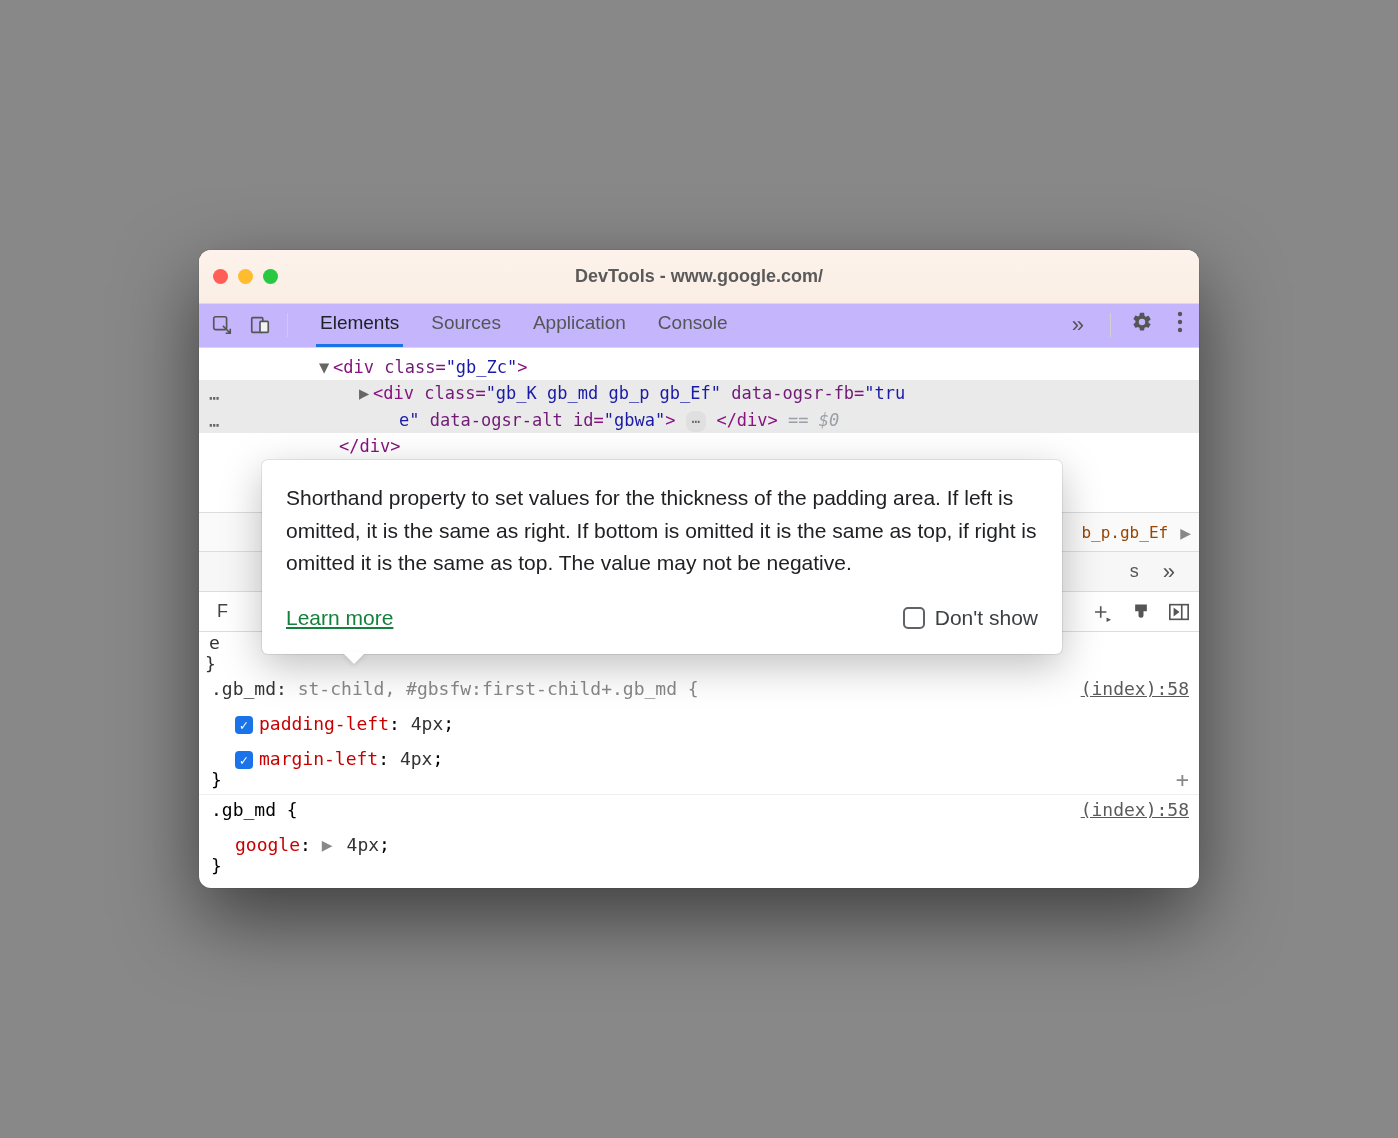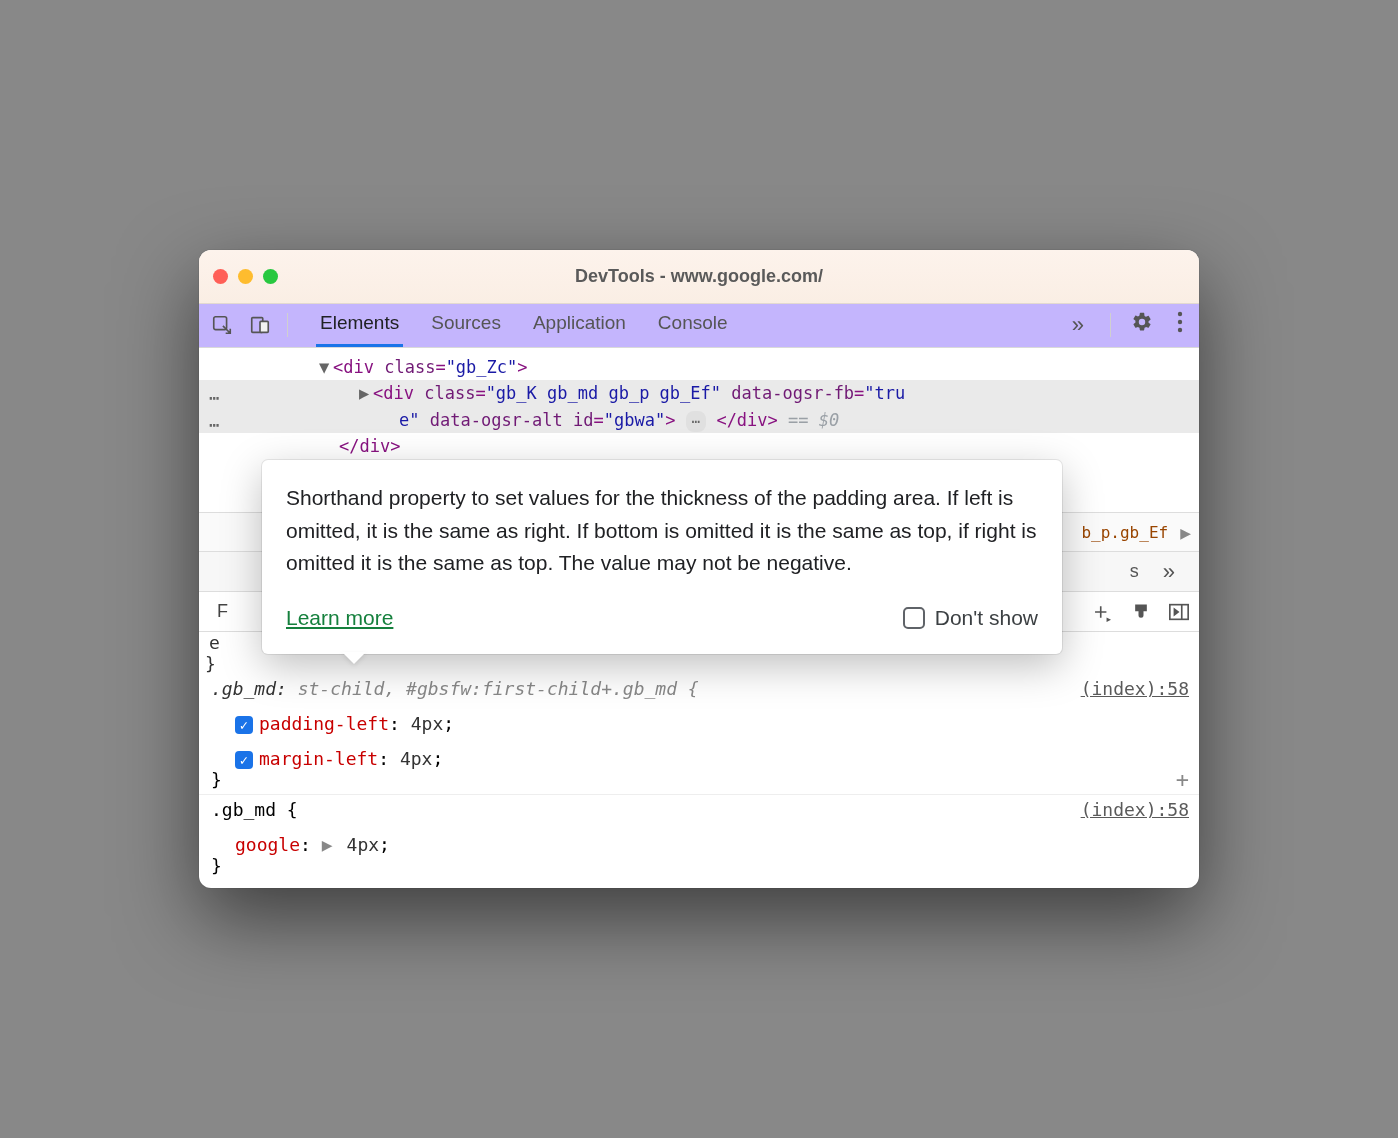--- a/index.html
+++ b/index.html
@@ -122,21 +122,21 @@
     .style-rule .src { position:absolute; right:10px; top:4px; color:#5a5a5a; text-decoration:underline;}
     .prop-line { padding-left: 24px; margin-top: 14px; }
     .prop-name { color:#c80000; }
     .prop-val { color:#333; }
     .chk {
       display:inline-flex; width:18px; height:18px; background:#1a73e8; border-radius:4px;
       align-items:center; justify-content:center; color:#fff; font-size:14px; margin-right:6px;
       vertical-align:middle;
     }
     .tri { color:#888; display:inline-block; width:14px;}
-    .sel-grey { color:#888;font-style:italic; }
+    .sel-grey { color:#888; }
     .plus-hover { position:absolute; right:10px; bottom:2px; color:#888; font-size:22px;}
 
     
     .tooltip {
       position: absolute;
       left: 20px;
       top: 210px;
       width: 800px;
       background:#fff;
       border-radius: 6px;

